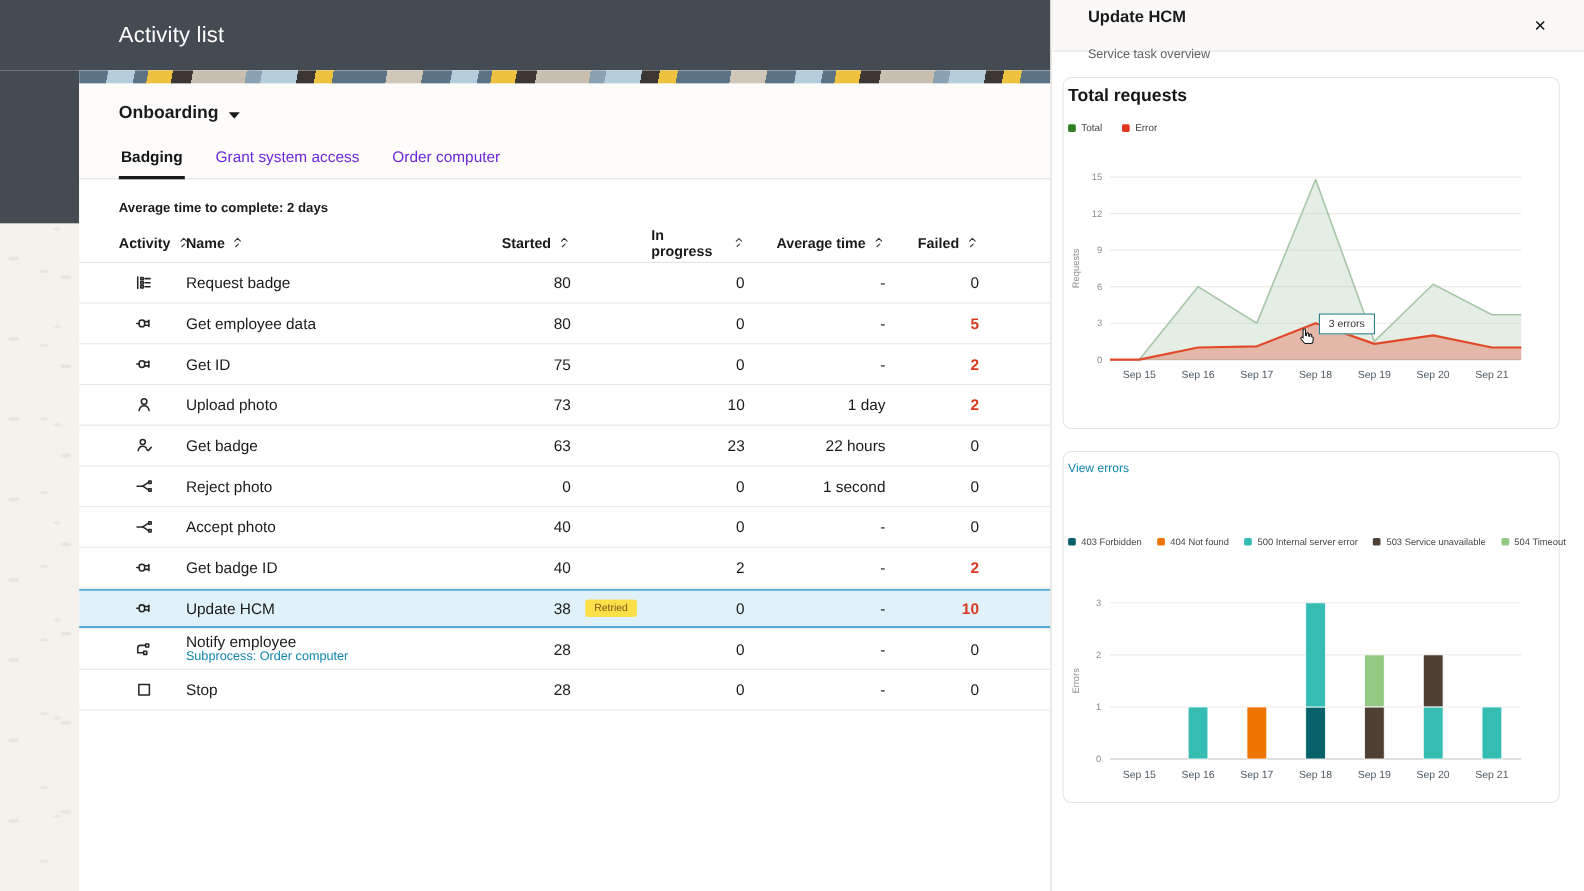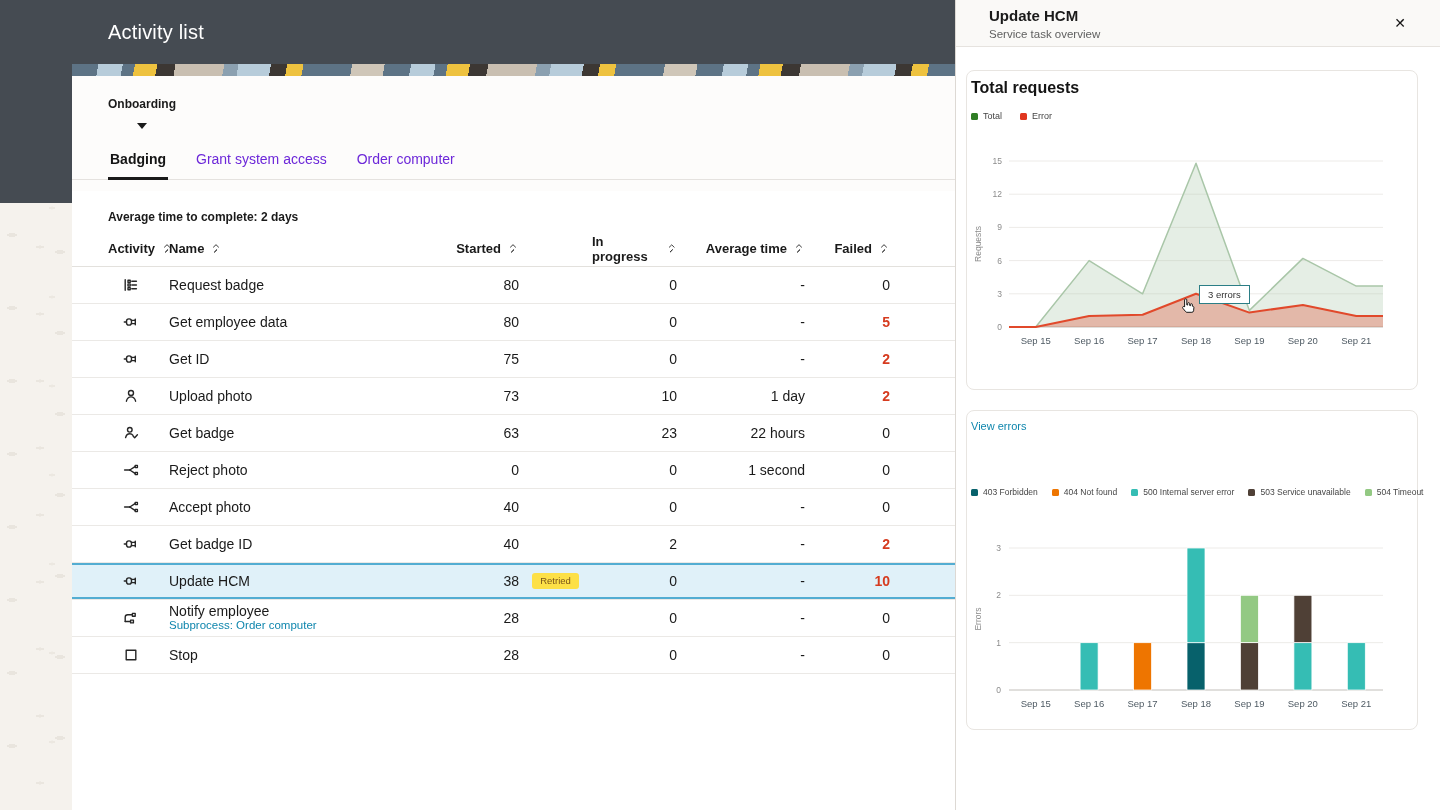--- a/index.html
+++ b/index.html
@@ -19,23 +19,23 @@
   .dark-left{position:absolute;left:0;top:64px;width:72px;height:139px;background:#454b52;}
   .app-title{position:absolute;left:108px;top:21px;font-size:20px;font-weight:500;color:#ffffff;letter-spacing:.2px;}
 
   .card{position:absolute;left:72px;top:64px;width:883px;height:746px;background:#fff;display:flex;flex-direction:column;}
   .deco{height:12px;flex:0 0 12px;
     background:repeating-linear-gradient(100deg,
       #5d7385 0 26px,#b7ccda 26px 50px,#5d7385 50px 62px,#eec23f 62px 84px,
       #3c3733 84px 102px,#c9bfb1 102px 150px,#8ba0b0 150px 164px,#b7ccda 164px 196px,
       #3c3733 196px 212px,#eec23f 212px 228px,#5d7385 228px 276px,#cfc6b8 276px 308px);}
   .card-head{padding:18px 36px 0;background:#fdfcfb;}
-  .proc{font-size:12px;font-weight:700;display:inline-flex;align-items:center;gap:9px;cursor:pointer;flex-direction:column;}
+  .proc{font-size:16px;font-weight:700;display:inline-flex;align-items:center;gap:9px;cursor:pointer;}
   .caret{width:0;height:0;border-left:5px solid transparent;border-right:5px solid transparent;border-top:6px solid #1a1a1a;margin-top:3px;}
-  .tabs{display:flex;gap:26px;margin:16px -36px 11px;padding:0 36px;border-bottom:1px solid #e5e2df;}
+  .tabs{display:flex;gap:26px;margin:16px -36px 0;padding:0 36px;border-bottom:1px solid #e5e2df;}
   .tab{font-size:14px;color:#6d28d9;padding:6px 2px 12px;cursor:pointer;position:relative;}
   .tab.active{color:#141414;font-weight:700;}
   .tab.active::after{content:"";position:absolute;left:0;right:0;bottom:-1px;height:3px;background:#1a1a1a;}
   .summary{font-size:12px;font-weight:700;padding:19px 36px 7px;}
 
   .tbl{flex:1;}
   .trow{display:grid;grid-template-columns:97px 250px 100px 73px 85px 128px 85px 1fr;
     align-items:center;height:36px;border-bottom:1px solid #ebe9e6;font-size:14px;}
   .trow.thead{height:35px;font-size:13px;font-weight:700;border-bottom:1px solid #e3e1dd;}
   .trow.selected{background:var(--sel-bg);box-shadow:inset 0 2px 0 var(--sel-border), inset 0 -2px 0 var(--sel-border);}
@@ -45,21 +45,21 @@
   .c.icon{justify-content:center;padding-left:20px;}
   .hgroup{display:inline-flex;align-items:center;gap:6px;}
   .namewrap{line-height:15px;}
   .subl{font-size:11.5px;line-height:13px;color:var(--link);cursor:pointer;}
   .failed-alert{color:var(--failed);font-weight:700;}
   .badge{background:#fde047;color:#7a551a;font-size:9.5px;font-weight:400;padding:3px 8px;border-radius:3px;line-height:1;}
 
   .panel{position:absolute;left:955px;top:0;width:485px;height:810px;background:#fff;border-left:1px solid #ddd9d4;box-sizing:border-box;}
   .panel-head{height:47px;background:#faf9f7;border-bottom:1px solid #e6e3df;padding:7px 0 0 33px;box-sizing:border-box;}
   .ptitle{font-size:15px;font-weight:700;}
-  .psub{font-size:11.5px;color:#5f5f5f;margin-top:4px;}
+  .psub{font-size:11.5px;color:#5f5f5f;margin-top:20px;}
   .close{position:absolute;right:32px;top:13px;background:none;border:none;font-size:14px;color:#141414;cursor:pointer;padding:2px;}
   .pcard{position:absolute;left:10px;width:452px;height:320px;border:1px solid #e8e5e1;border-radius:8px;background:#fff;padding:4px;box-sizing:border-box;}
   #pcard0{top:70px;} #pcard1{top:410px;}
   .pcard h3{margin:4px 0 0;font-size:16px;font-weight:700;color:#141414;}
   .viewlink{font-size:11px;color:var(--link);margin-top:5px;display:inline-block;cursor:pointer;}
   .legend{display:flex;gap:18px;margin-top:14px;flex-wrap:nowrap;}
   .legend.small{gap:14px;}
   .litem{display:inline-flex;align-items:center;gap:5px;font-size:9px;color:#454545;white-space:nowrap;cursor:pointer;}
   .legend.small .litem{font-size:8.5px;margin-top:39px;}
   .lsq{width:7px;height:7px;border-radius:1.5px;flex:0 0 7px;}

